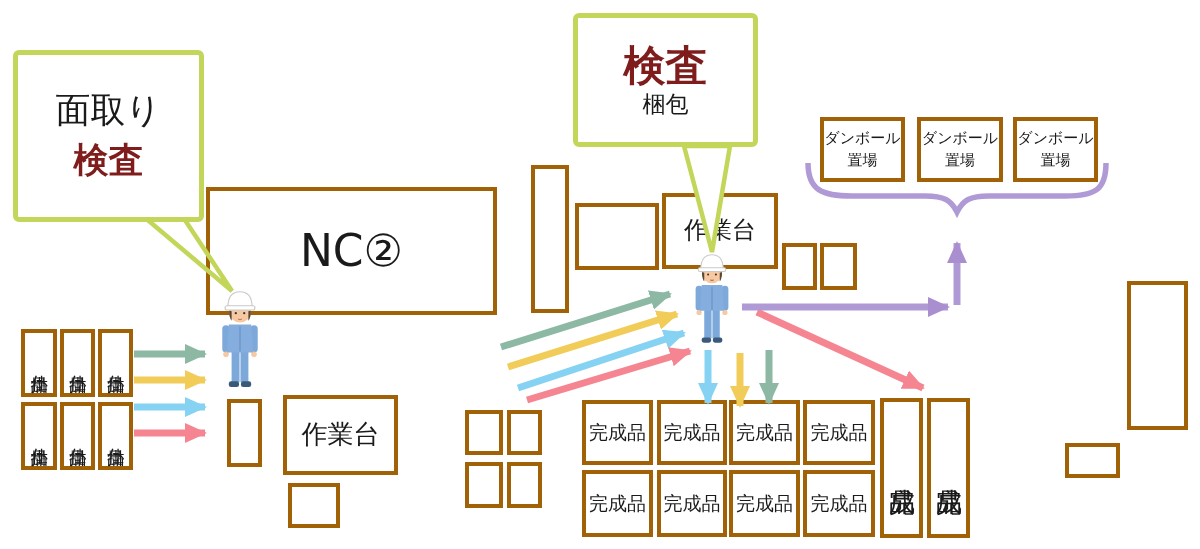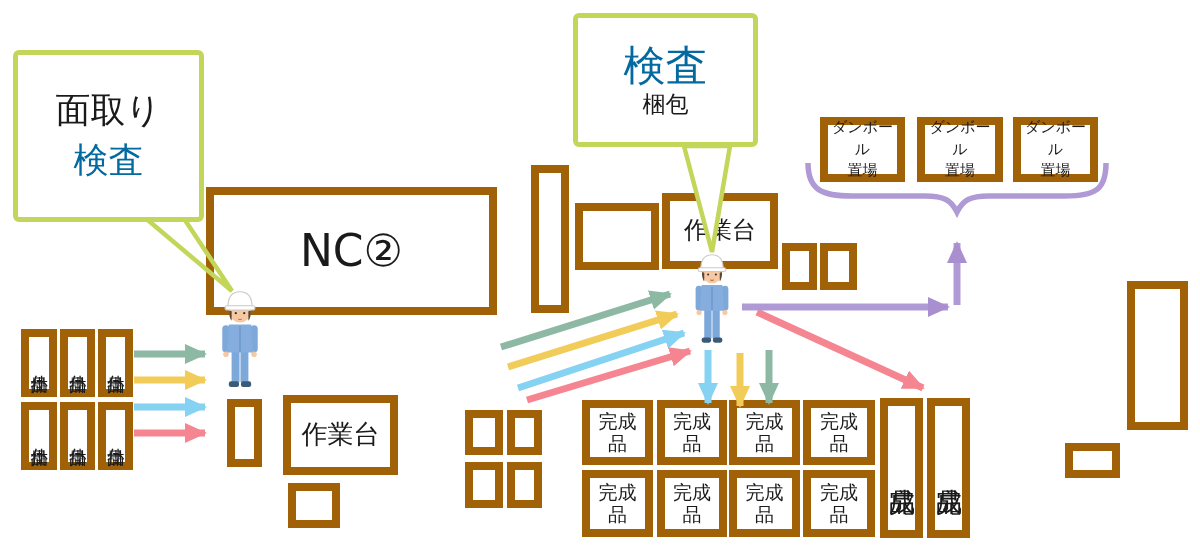--- a/index.html
+++ b/index.html
@@ -1,31 +1,31 @@
 <!DOCTYPE html>
 <html><head>
 <meta charset="utf-8">
 <style>
   html,body{margin:0;padding:0;background:#ffffff;}
   #canvas{
     position:relative;width:1200px;height:549px;background:#ffffff;overflow:hidden;
     font-family:"DejaVu Sans",sans-serif;color:#1a1a1a;
   }
   .gbox{
-    position:absolute;box-sizing:border-box;border:8px solid #a16207;background:#ffffff;
+    position:absolute;box-sizing:border-box;border:4px solid #a16207;background:#ffffff;
     display:flex;align-items:center;justify-content:center;text-align:center;
     z-index:1;line-height:1.15;
   }
   .vtext{writing-mode:vertical-rl;text-orientation:upright;letter-spacing:1px;}
   .bubble{
     position:absolute;box-sizing:border-box;border:5px solid #c3d65a;border-radius:6px;
     background:#ffffff;z-index:3;display:flex;flex-direction:column;
     align-items:center;justify-content:center;text-align:center;
   }
-  .red-txt{color:#0369a1;}
+  .red-txt{color:#7f1d1d;font-weight:bold;}
   #arrow-layer{position:absolute;left:0;top:0;z-index:2;pointer-events:none;}
   .worker{position:absolute;z-index:6;}
 </style>
 </head>
 <body>
 
 <div id="canvas">
 
   <div class="bubble" style="left:13px;top:50px;width:191px;height:172px;font-size:35px;line-height:1.42;">
     <div>面取り</div>

